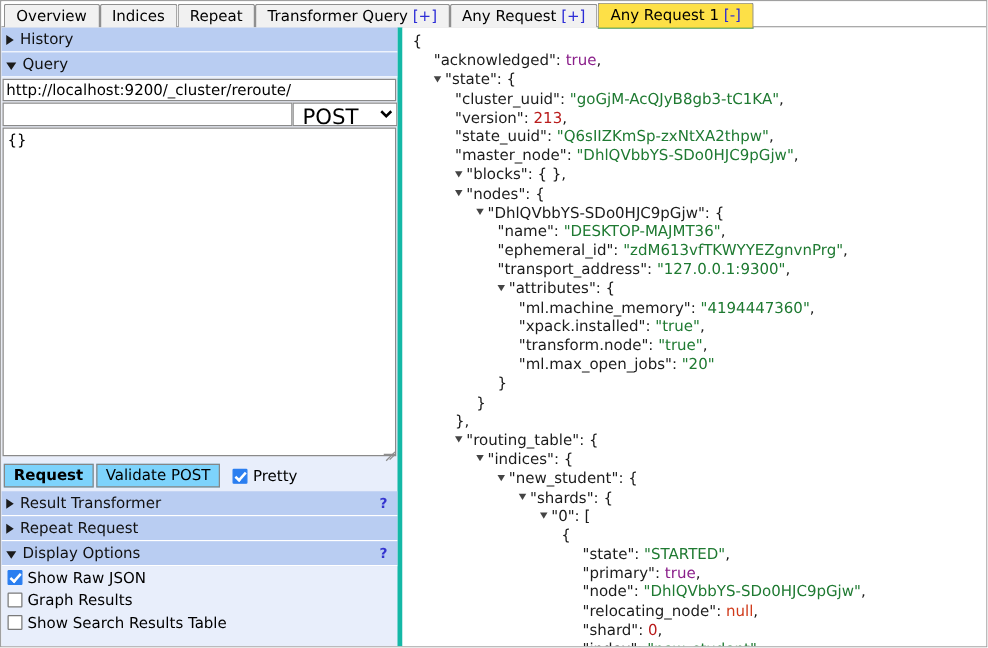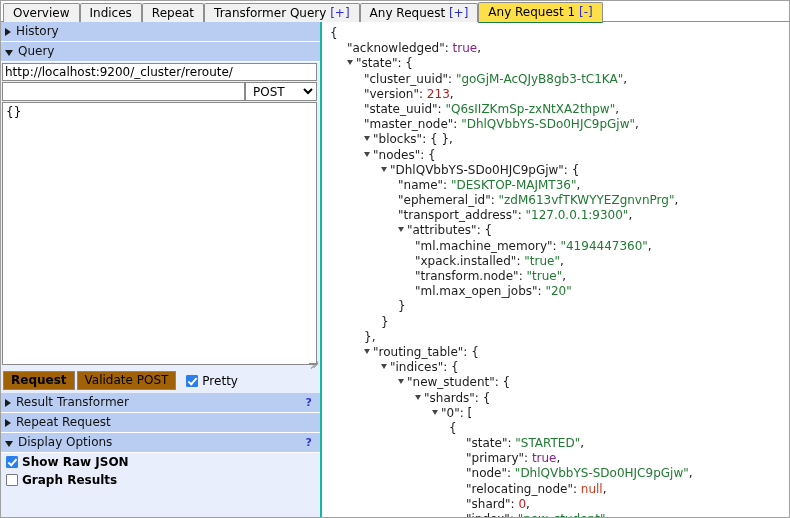--- a/index.html
+++ b/index.html
@@ -66,21 +66,21 @@
     position: absolute;
     top: 21px;
     left: 0;
     right: 0;
     bottom: 0;
     display: flex;
   }
   .sidebar {
     width: 321px;
     background: #e8eefb;
-    border-right: 2px solid #14b8a6;
+    border-right: 4px solid #14b8a6;
     box-sizing: border-box;
     overflow: hidden;
     position: relative;
   }
   .content {
     flex: 1;
     background: #ffffff;
     overflow: hidden;
     position: relative;
   }
@@ -148,26 +148,26 @@
     box-sizing: border-box;
     width: 243px;
     height: 19px;
     border: 1px solid #8a8a8a;
     font-size: 12px;
     padding: 0 2px;
     background: #fff;
   }
   .method-row select {
     box-sizing: border-box;
-    width: 72px;
+    width: 84px;
     height: 19px;
     border: 1px solid #8a8a8a;
     background: #fff;
     font-family: "DejaVu Sans", "Liberation Sans", sans-serif;
-    font-size: 12px;
+    font-size: 17px;
     padding-left: 3px;
     color: #000;
   }
   .bodyarea {
     position: relative;
     margin: 1px 0 0 1px;
   }
   .bodyarea textarea {
     box-sizing: border-box;
     width: 315px;
@@ -198,21 +198,21 @@
     transform-origin: right center;
   }
 
   
   .btnrow {
     display: flex;
     align-items: center;
     margin: 3px 0 3px 2px;
   }
   .btn {
-    background: #a16207;
+    background: #7dd3fc;
     border: 1px solid #868686;
     height: 19px;
     line-height: 17px;
     padding: 0 7px;
     font-family: "DejaVu Sans", "Liberation Sans", sans-serif;
     font-size: 12px;
     color: #000;
     margin-right: 2px;
     cursor: pointer;
     box-sizing: border-box;
@@ -254,21 +254,20 @@
     transform: rotate(42deg);
   }
 
   .optrow {
     display: flex;
     align-items: center;
     height: 18px;
     padding-left: 5px;
     font-size: 12px;
     cursor: default;
-    font-weight: bold;
   }
 
   
   .json {
     position: absolute;
     top: 0; left: 0; right: 0; bottom: 0;
     padding: 4px 0 0 8px;
     font-family: "DejaVu Sans", "Liberation Sans", sans-serif;
     font-size: 12px;
     line-height: 15.2px;
@@ -370,20 +369,24 @@
 
       <div id="displayopts">
           <label class="optrow">
             <span class="box on"></span>
             <span>Show Raw JSON</span>
           </label>
           <label class="optrow">
             <span class="box"></span>
             <span>Graph Results</span>
           </label>
+          <label class="optrow">
+            <span class="box"></span>
+            <span>Show Search Results Table</span>
+          </label>
         </div>
     </div>
 
     <div class="content">
       <div class="json" id="jsonview"><div class="jl"><span style="display: inline-block; width: 0px;"></span><span class="p">{</span></div><div class="jl"><span style="display: inline-block; width: 17px;"></span><span class="k">"acknowledged"</span><span class="p">: </span><span class="b">true</span><span class="p">,</span></div><div class="jl"><span style="display: inline-block; width: 17px;"></span><span class="arrow"></span><span class="k">"state"</span><span class="p">: {</span></div><div class="jl"><span style="display: inline-block; width: 34px;"></span><span class="k">"cluster_uuid"</span><span class="p">: </span><span class="s">"goGjM-AcQJyB8gb3-tC1KA"</span><span class="p">,</span></div><div class="jl"><span style="display: inline-block; width: 34px;"></span><span class="k">"version"</span><span class="p">: </span><span class="n">213</span><span class="p">,</span></div><div class="jl"><span style="display: inline-block; width: 34px;"></span><span class="k">"state_uuid"</span><span class="p">: </span><span class="s">"Q6sIIZKmSp-zxNtXA2thpw"</span><span class="p">,</span></div><div class="jl"><span style="display: inline-block; width: 34px;"></span><span class="k">"master_node"</span><span class="p">: </span><span class="s">"DhlQVbbYS-SDo0HJC9pGjw"</span><span class="p">,</span></div><div class="jl"><span style="display: inline-block; width: 34px;"></span><span class="arrow"></span><span class="k">"blocks"</span><span class="p">: { },</span></div><div class="jl"><span style="display: inline-block; width: 34px;"></span><span class="arrow"></span><span class="k">"nodes"</span><span class="p">: {</span></div><div class="jl"><span style="display: inline-block; width: 51px;"></span><span class="arrow"></span><span class="k">"DhlQVbbYS-SDo0HJC9pGjw"</span><span class="p">: {</span></div><div class="jl"><span style="display: inline-block; width: 68px;"></span><span class="k">"name"</span><span class="p">: </span><span class="s">"DESKTOP-MAJMT36"</span><span class="p">,</span></div><div class="jl"><span style="display: inline-block; width: 68px;"></span><span class="k">"ephemeral_id"</span><span class="p">: </span><span class="s">"zdM613vfTKWYYEZgnvnPrg"</span><span class="p">,</span></div><div class="jl"><span style="display: inline-block; width: 68px;"></span><span class="k">"transport_address"</span><span class="p">: </span><span class="s">"127.0.0.1:9300"</span><span class="p">,</span></div><div class="jl"><span style="display: inline-block; width: 68px;"></span><span class="arrow"></span><span class="k">"attributes"</span><span class="p">: {</span></div><div class="jl"><span style="display: inline-block; width: 85px;"></span><span class="k">"ml.machine_memory"</span><span class="p">: </span><span class="s">"4194447360"</span><span class="p">,</span></div><div class="jl"><span style="display: inline-block; width: 85px;"></span><span class="k">"xpack.installed"</span><span class="p">: </span><span class="s">"true"</span><span class="p">,</span></div><div class="jl"><span style="display: inline-block; width: 85px;"></span><span class="k">"transform.node"</span><span class="p">: </span><span class="s">"true"</span><span class="p">,</span></div><div class="jl"><span style="display: inline-block; width: 85px;"></span><span class="k">"ml.max_open_jobs"</span><span class="p">: </span><span class="s">"20"</span></div><div class="jl"><span style="display: inline-block; width: 68px;"></span><span class="p">}</span></div><div class="jl"><span style="display: inline-block; width: 51px;"></span><span class="p">}</span></div><div class="jl"><span style="display: inline-block; width: 34px;"></span><span class="p">},</span></div><div class="jl"><span style="display: inline-block; width: 34px;"></span><span class="arrow"></span><span class="k">"routing_table"</span><span class="p">: {</span></div><div class="jl"><span style="display: inline-block; width: 51px;"></span><span class="arrow"></span><span class="k">"indices"</span><span class="p">: {</span></div><div class="jl"><span style="display: inline-block; width: 68px;"></span><span class="arrow"></span><span class="k">"new_student"</span><span class="p">: {</span></div><div class="jl"><span style="display: inline-block; width: 85px;"></span><span class="arrow"></span><span class="k">"shards"</span><span class="p">: {</span></div><div class="jl"><span style="display: inline-block; width: 102px;"></span><span class="arrow"></span><span class="k">"0"</span><span class="p">: [</span></div><div class="jl"><span style="display: inline-block; width: 119px;"></span><span class="p">{</span></div><div class="jl"><span style="display: inline-block; width: 136px;"></span><span class="k">"state"</span><span class="p">: </span><span class="s">"STARTED"</span><span class="p">,</span></div><div class="jl"><span style="display: inline-block; width: 136px;"></span><span class="k">"primary"</span><span class="p">: </span><span class="b">true</span><span class="p">,</span></div><div class="jl"><span style="display: inline-block; width: 136px;"></span><span class="k">"node"</span><span class="p">: </span><span class="s">"DhlQVbbYS-SDo0HJC9pGjw"</span><span class="p">,</span></div><div class="jl"><span style="display: inline-block; width: 136px;"></span><span class="k">"relocating_node"</span><span class="p">: </span><span class="nul">null</span><span class="p">,</span></div><div class="jl"><span style="display: inline-block; width: 136px;"></span><span class="k">"shard"</span><span class="p">: </span><span class="n">0</span><span class="p">,</span></div><div class="jl"><span style="display: inline-block; width: 136px;"></span><span class="k">"index"</span><span class="p">: </span><span class="s">"new_student"</span><span class="p">,</span></div></div>
     </div>
 
   </div>
 </div>
 

